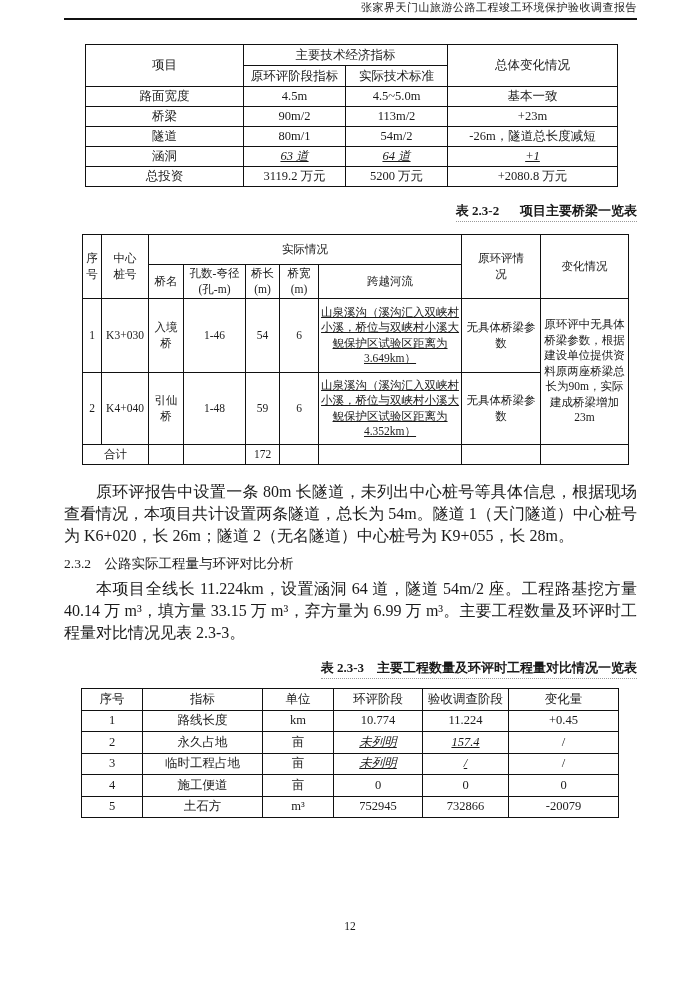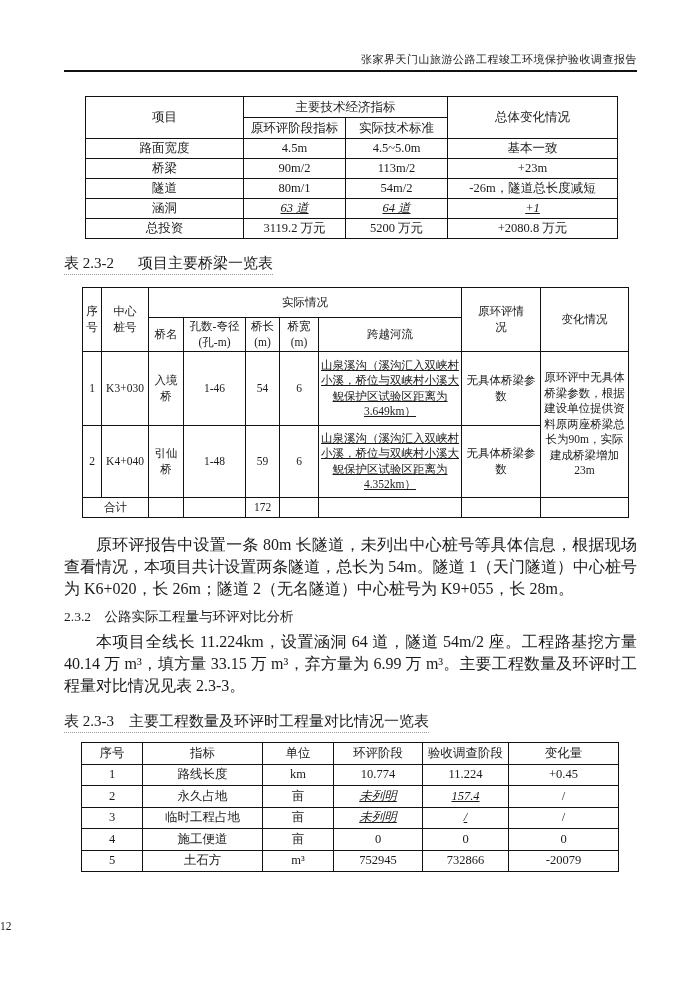--- a/index.html
+++ b/index.html
@@ -8,21 +8,20 @@
     width: 700px; height: 990px;
     font-family: "Liberation Serif", "DejaVu Serif", serif;
     color: #1a1a1a;
     position: relative;
     overflow: hidden;
   }
   .page { padding: 0 63px 0 64px; }
 
   
   .doc-header {
-    margin-top: 52px;
     border-bottom: 2px solid #111;
     padding-bottom: 3px;
     text-align: right;
     font-size: 11px;
     letter-spacing: 0.5px;
   }
 
   
   table { border-collapse: collapse; table-layout: fixed; }
   td {
@@ -36,23 +35,23 @@
   .u { text-decoration: underline; font-style: italic; }
   .i { font-style: italic; }
 
   
   .t1 { width: 532px; margin: 24px 0 0 21px; font-size: 12.5px; }
   .t1 tr { height: 20px; }
   .t1 tr.hr1, .t1 tr.hr2 { height: 21px; }
 
   
   .tbl-caption {
-    text-align: left;
-    font-weight: normal;
-    font-size: 15px;
+    text-align: right;
+    font-weight: bold;
+    font-size: 13px;
     margin-top: 15px;
   }
   .tbl-caption .cap-inner {
     display: inline-block;
     border-bottom: 1px dotted #9a9a9a;
     padding-bottom: 1px;
   }
   .cap-no { margin-right: 1.6em; }
 
   
@@ -75,21 +74,21 @@
   .section-head .sec-no { margin-right: 1em; text-align: right; }
 
   
   .t3 { width: 537px; margin: 9px 0 0 17px; font-size: 12.5px; }
   .t3 tr { height: 21.5px; }
 
   .page-number {
     position: absolute;
     bottom: 58px; left: 0;
     width: 100%;
-    text-align: left;
+    text-align: center;
     font-size: 11.5px;
   }
 </style>
 </head>
 <body>
 
 <div class="page">
 
   <div class="doc-header">
     <span>张家界天门山旅游公路工程竣工环境保护验收调查报告</span>

